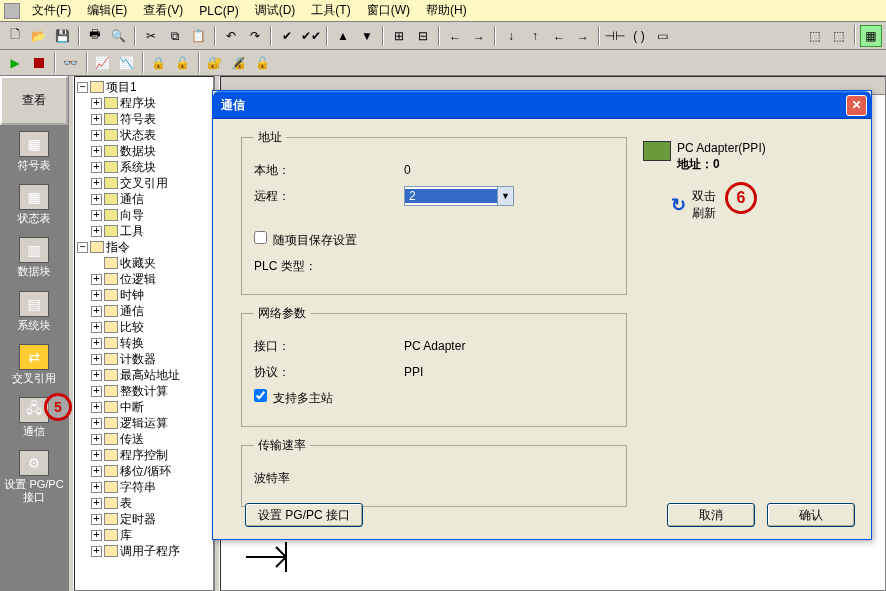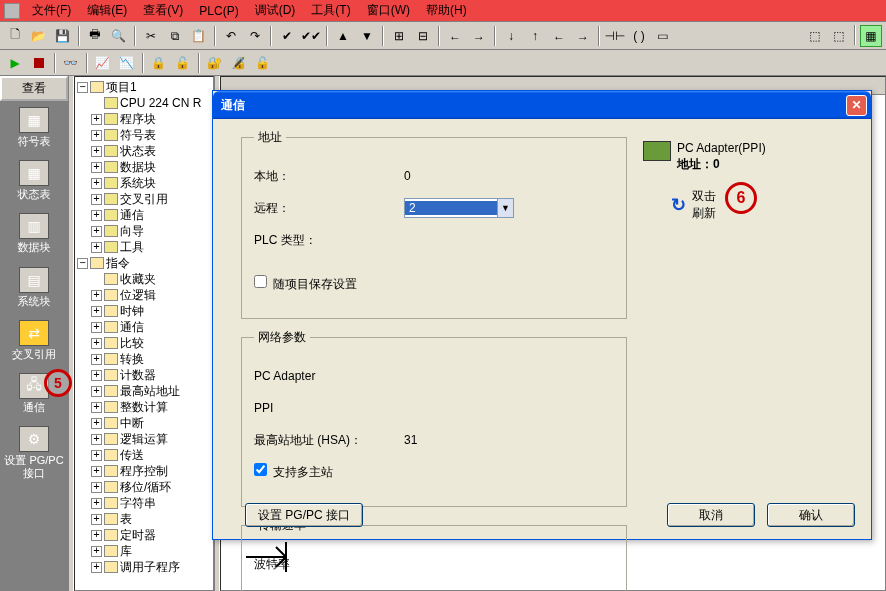--- a/index.html
+++ b/index.html
@@ -1,38 +1,38 @@
 <!DOCTYPE html>
 <html><head>
 <meta charset="utf-8">
 <style>
 * { margin: 0; padding: 0; box-sizing: border-box; font-family: "Microsoft YaHei", SimSun, Arial, sans-serif; font-size: 12px; }
 body { background: #d4d0c8; width: 886px; height: 591px; overflow: hidden; position: relative; }
 
 
-.menubar { background: #ef4444; padding: 2px 4px; border-bottom: 1px solid #808080; height: 22px; display: flex; align-items: center; }
+.menubar { background: #fef9c3; padding: 2px 4px; border-bottom: 1px solid #808080; height: 22px; display: flex; align-items: center; }
 .menubar .item { padding: 2px 8px; cursor: pointer; }
 .menubar .icon { width: 16px; height: 16px; background: #bbb; margin-right: 4px; display: inline-block; border: 1px solid #888; }
 
 
 .toolbar { background: #d4d0c8; padding: 2px 4px; border-bottom: 1px solid #808080; height: 28px; display: flex; align-items: center; gap: 2px; position: relative; }
 .tbbtn { width: 22px; height: 22px; display: flex; align-items: center; justify-content: center; cursor: pointer; color: #000; }
 .tbsep { width: 2px; height: 20px; border-left: 1px solid #808080; border-right: 1px solid #fff; margin: 0 2px; }
 .tbright { position: absolute; right: 4px; display: flex; gap: 2px; }
 
 .toolbar2 { height: 26px; display: flex; align-items: center; gap: 2px; padding: 2px 4px; border-bottom: 1px solid #808080; }
 .play { color: #0a0; }
 .stop { width: 10px; height: 10px; background: #a00; }
 
 
 .main { display: flex; height: calc(100% - 76px); }
 
 
 .sidebar { width: 68px; background: #808080; padding: 0; display: flex; flex-direction: column; }
-.sb-header { background: #d4d0c8; border: 2px outset #fff; text-align: center; padding: 2px; color: #000; }
+.sb-header { background: #d4d0c8; border: 2px outset #fff; text-align: center; padding: 14px; color: #000; }
 .sb-item { display: flex; flex-direction: column; align-items: center; padding: 6px 2px; color: #fff; cursor: pointer; position: relative; }
 .sb-icon { width: 30px; height: 26px; background: #d4d0c8; border: 1px solid #555; margin-bottom: 2px; display: flex; align-items: center; justify-content: center; font-size: 14px; }
 .sb-label { text-align: center; font-size: 11px; line-height: 1.2; }
 .red-circle { position: absolute; width: 28px; height: 28px; border: 3px solid #cc0000; border-radius: 50%; top: 2px; right: -4px; display: flex; align-items: center; justify-content: center; color: #cc0000; font-weight: bold; font-size: 14px; background: rgba(255,255,255,0.3); }
 
 
 .splitter { width: 6px; background: #d4d0c8; border-left: 1px solid #808080; border-right: 1px solid #fff; cursor: col-resize; }
 
 
 .tree { width: 140px; background: #fff; border: 1px inset #808080; overflow: hidden; padding: 2px; font-size: 12px; line-height: 16px; }
@@ -55,21 +55,21 @@
 .dialog { position: absolute; left: 212px; top: 90px; width: 660px; height: 450px; background: #ece9d8; border: 1px solid #0054e3; box-shadow: 2px 2px 6px rgba(0,0,0,0.3); }
 .dlg-title { height: 28px; background: linear-gradient(to bottom, #3c8cff 0%, #0054e3 8%, #0054e3 92%, #003db5 100%); color: #fff; display: flex; align-items: center; padding: 0 4px 0 8px; font-weight: bold; border-radius: 6px 6px 0 0; }
 .dlg-title .spacer { flex: 1; }
 .dlg-close { width: 21px; height: 21px; background: #e35e4f; border: 1px solid #fff; border-radius: 3px; color: #fff; display: flex; align-items: center; justify-content: center; cursor: pointer; font-weight: bold; }
 .dlg-body { padding: 10px 28px; display: flex; gap: 16px; height: calc(100% - 68px); }
 .dlg-left { flex: 1; }
 .dlg-right { width: 200px; padding-top: 12px; }
 
 fieldset { border: 1px solid #aca899; padding: 8px 12px 12px 12px; margin-bottom: 10px; }
 legend { padding: 0 4px; color: #000; }
-.frow { display: flex; align-items: center; margin: 12px 0; height: 20px; }
+.frow { display: flex; align-items: center; margin: 6px 0; height: 20px; }
 .flabel { width: 150px; }
 .fval { flex: 1; }
 .combo { width: 110px; height: 20px; border: 1px solid #7f9db9; background: #fff; display: flex; align-items: center; position: relative; }
 .combo .ctext { flex: 1; padding: 0 4px; background: #316ac5; color: #fff; }
 .combo .cbtn { width: 16px; height: 18px; background: #dbe3f2; border-left: 1px solid #7f9db9; display: flex; align-items: center; justify-content: center; font-size: 9px; cursor: pointer; }
 .chk { margin-right: 6px; }
 
 .adapter { display: flex; align-items: flex-start; gap: 6px; }
 .adapter-icon { width: 28px; height: 20px; background: #6a9b3a; border: 1px solid #333; }
 .adapter-text { line-height: 1.3; }
@@ -198,25 +198,20 @@
   <div class="splitter"></div>
 
   <div class="tree">
     <div class="tree-row indent-0">
         <span class="ex">−</span>
         <span class="ti folder"></span>
         <span class="lbl">项目1</span>
       </div>
     <div id="tree-nodes">
         <div class="tree-row indent-1">
-          <span style="display:inline-block;width:13px"></span>
-          <span class="ti"></span>
-          <span class="lbl">CPU 224 CN R</span>
-        </div>
-        <div class="tree-row indent-1">
           <span class="ex">+</span>
           <span class="ti"></span>
           <span class="lbl">程序块</span>
         </div>
         <div class="tree-row indent-1">
           <span class="ex">+</span>
           <span class="ti"></span>
           <span class="lbl">符号表</span>
         </div>
         <div class="tree-row indent-1">
@@ -388,40 +383,38 @@
           </div>
         <div class="frow">
             <div class="flabel">远程：</div>
           <div class="fval">
             <div class="combo">
               <div class="ctext">2</div>
               <div class="cbtn">▼</div>
             </div>
           </div>
         </div>
+        <div class="frow" style="margin-top:24px">
+            <label><input type="checkbox" class="chk" style=""><span>随项目保存设置</span></label>
+          </div>
         <div class="frow">
             <div class="flabel">PLC 类型：</div>
             <div class="fval"></div>
           </div>
-        <div class="frow" style="margin-top:24px">
-            <label><input type="checkbox" class="chk" style=""><span>随项目保存设置</span></label>
-          </div>
       </fieldset>
 
       <fieldset>
         <legend>网络参数</legend>
         <div class="frow">
+            <div class="flabel">接口：</div>
             <div class="fval">PC Adapter</div>
           </div>
         <div class="frow">
+            <div class="flabel">协议：</div>
             <div class="fval">PPI</div>
-          </div>
-        <div class="frow">
-            <div class="flabel">最高站地址 (HSA)：</div>
-            <div class="fval">31</div>
           </div>
         <div class="frow">
             <label><input type="checkbox" class="chk" checked="" style=""><span>支持多主站</span></label>
           </div>
       </fieldset>
 
       <fieldset>
         <legend>传输速率</legend>
         <div class="frow">
             <div class="flabel">波特率</div>

